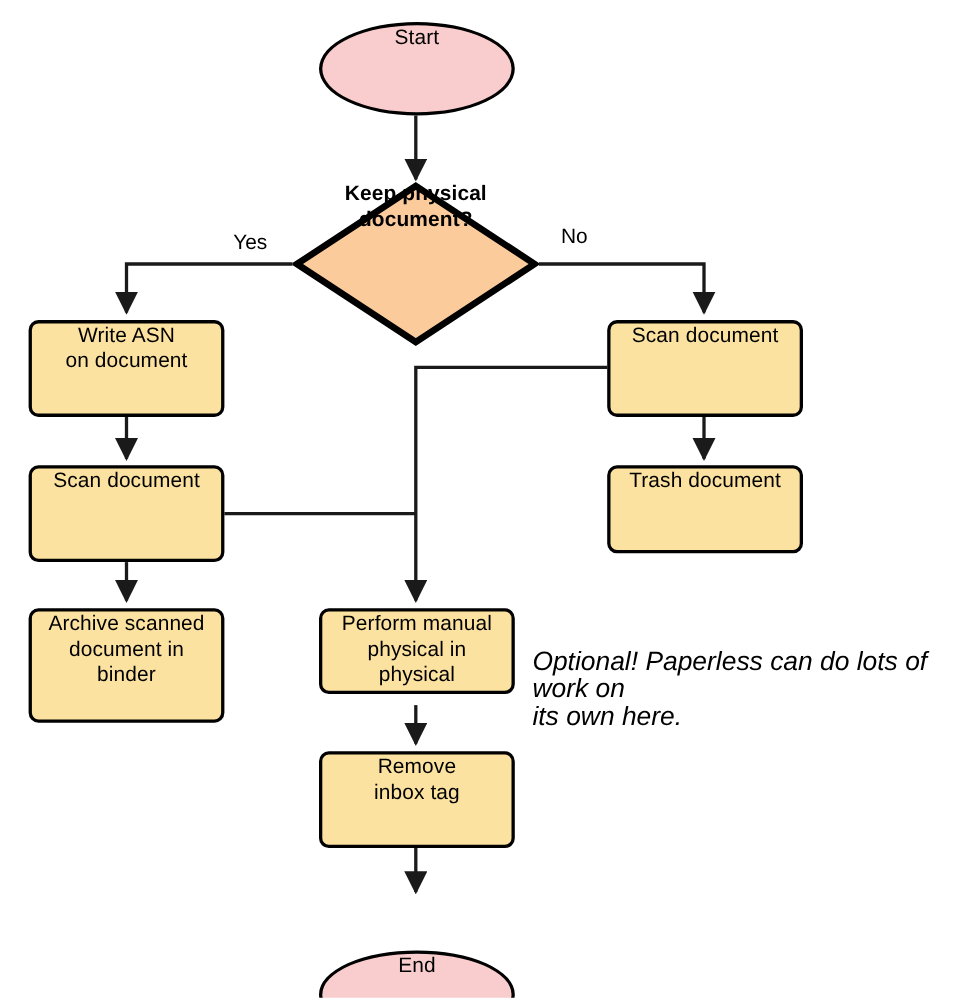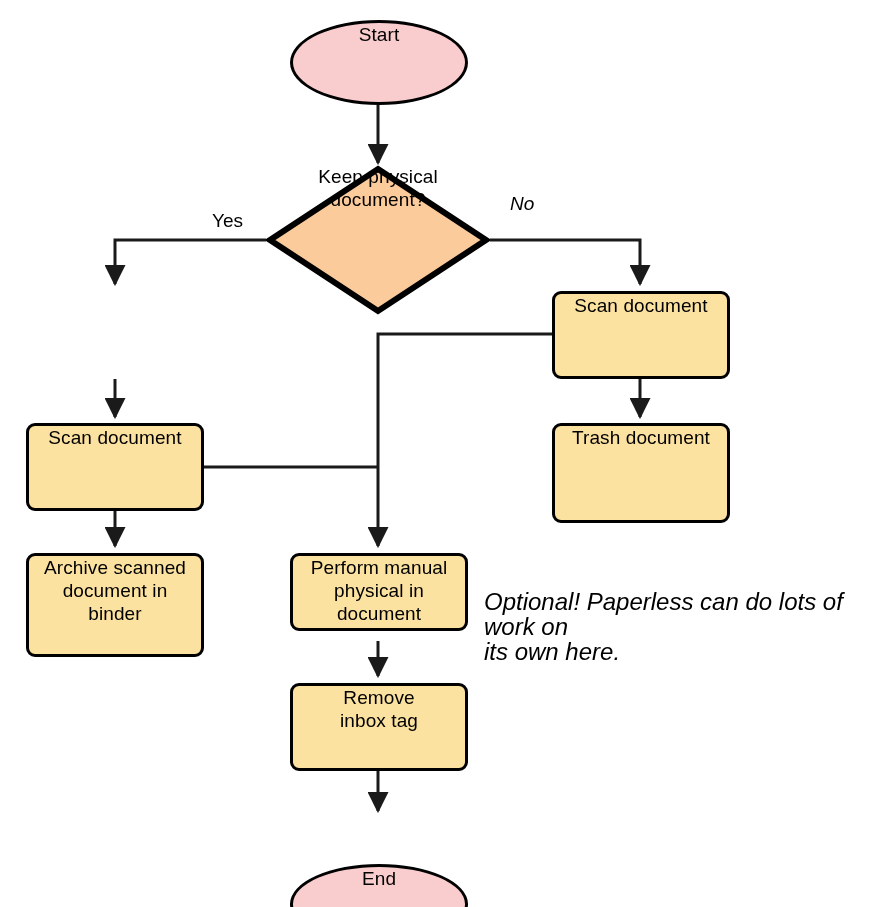--- a/index.html
+++ b/index.html
@@ -51,20 +51,21 @@
     border-radius: 50%;
     background: #F9CDCD;
   }
   .node-decision {
     background: transparent;
     border: 0;
   }
   .node-decision .decision-label {
     position: relative;
     z-index: 2;
+    font-weight: bold;
   }
   .decision-shape {
     position: absolute;
     left: 0;
     top: 0;
     width: 100%;
     height: 100%;
     z-index: 1;
   }
   .edge-label {
@@ -129,48 +130,54 @@
     <svg class="decision-shape" viewBox="0 0 224 150" preserveAspectRatio="none" xmlns="http://www.w3.org/2000/svg">
       <polygon points="112,4 220,75 112,146 4,75" fill="#FCCB9C" stroke="#000000" stroke-width="6"></polygon>
     </svg>
     <div class="decision-label">
       <div>Keep physical</div>
       <div>document?</div>
     </div>
   </div>
 
   <div class="edge-label" style="left:210px; top:210px;">Yes</div>
-  <div class="edge-label" style="left:508px; top:193px;font-style:italic;">No</div>
+  <div class="edge-label" style="left:508px; top:205px;">No</div>
 
+  <div class="node node-process" style="left:26px; top:291px; width:178px; height:88px;">
+    <div>
+      <div>Write ASN</div>
+      <div>on document</div>
+    </div>
+  </div>
 
   <div class="node node-process" style="left:26px; top:423px; width:178px; height:88px;">
     <span>Scan document</span>
   </div>
 
   <div class="node node-process" style="left:26px; top:553px; width:178px; height:104px;">
     <div>
       <div>Archive scanned</div>
       <div>document in</div>
       <div>binder</div>
     </div>
   </div>
 
   <div class="node node-process" style="left:552px; top:291px; width:178px; height:88px;">
     <span>Scan document</span>
   </div>
 
-  <div class="node node-process" style="left:552px; top:423px; width:178px; height:100px;">
+  <div class="node node-process" style="left:552px; top:423px; width:178px; height:80px;">
     <span>Trash document</span>
   </div>
 
   <div class="node node-process" style="left:290px; top:553px; width:178px; height:78px;">
     <div>
       <div>Perform manual</div>
       <div>physical in</div>
-      <div>document</div>
+      <div>physical</div>
     </div>
   </div>
 
   <div class="annotation" style="left:484px; top:589px; width:400px;">
     <div>Optional! Paperless can do lots of work on</div>
     <div>its own here.</div>
   </div>
 
   <div class="node node-process" style="left:290px; top:683px; width:178px; height:88px;">
     <div>

